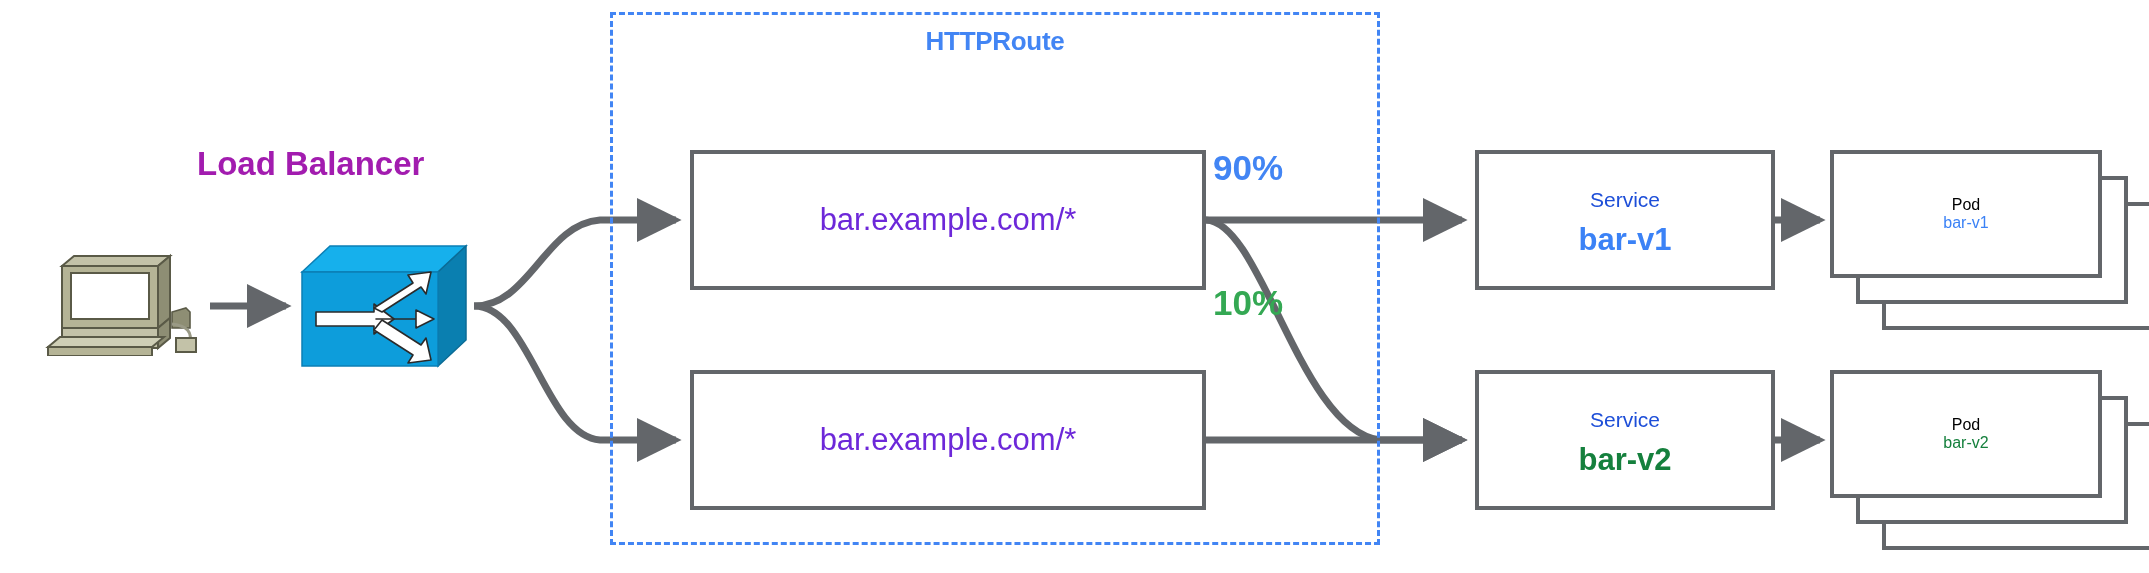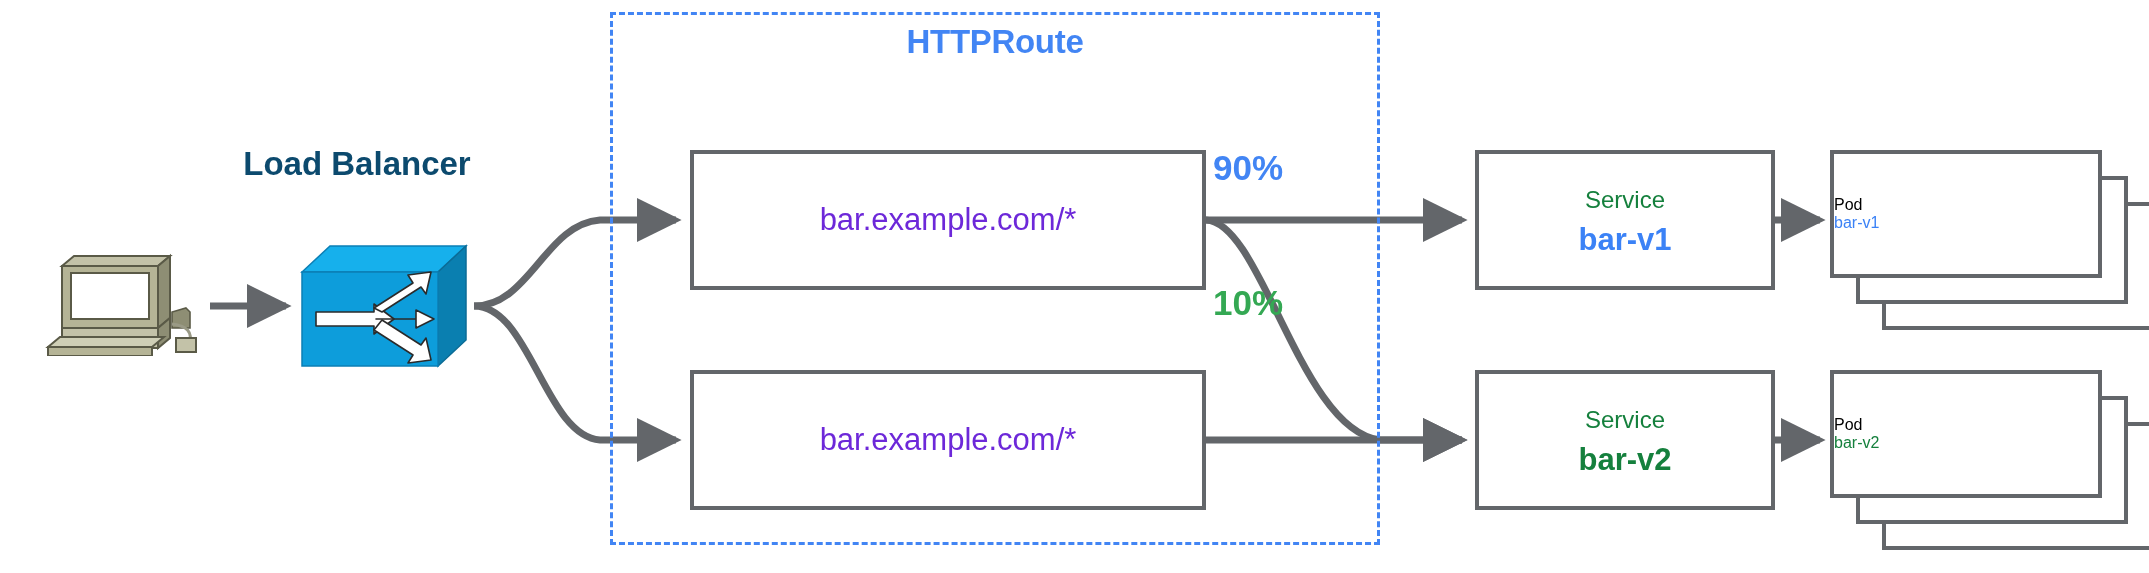--- a/index.html
+++ b/index.html
@@ -6,55 +6,55 @@
   body{font-family:"Liberation Sans","DejaVu Sans",sans-serif;}
   #stage{position:relative;width:2149px;height:573px;background:#ffffff;overflow:hidden;}
   #wires{position:absolute;left:0;top:0;width:2149px;height:573px;pointer-events:none;}
 
   .dashbox{
     position:absolute;left:610px;top:12px;width:770px;height:533px;
     border:3px dashed #4285f4;box-sizing:border-box;background:transparent;
   }
   .route-title{
     position:absolute;left:610px;top:18px;width:770px;text-align:center;
-    color:#4285f4;font-weight:bold;font-size:33px;line-height:47px;
+    color:#4285f4;font-weight:bold;font-size:26px;line-height:47px;
     letter-spacing:-0.3px;
   }
   .route-title div{white-space:nowrap;}
 
   .lb-label{
-    position:absolute;left:197px;top:145px;width:320px;text-align:center;
-    color:#0c4a6e;font-weight:bold;font-size:33px;white-space:nowrap;
+    position:absolute;left:197px;top:145px;width:320px;text-align:left;
+    color:#a21caf;font-weight:bold;font-size:33px;white-space:nowrap;
   }
 
   .node{
     position:absolute;box-sizing:border-box;background:#ffffff;
     border:4px solid #63666a;display:flex;flex-direction:column;
     align-items:center;justify-content:center;text-align:center;
   }
-  .node .l1{color:#15803d;font-size:24px;line-height:40px;white-space:nowrap;}
+  .node .l1{color:#1d4ed8;font-size:21px;line-height:40px;white-space:nowrap;}
   .node .l2{font-size:31px;font-weight:bold;line-height:40px;white-space:nowrap;}
   .c-blue{color:#3b82f6;}
   .c-green{color:#15803d;}
 
   .match1{left:690px;top:150px;width:516px;height:140px;}
   .match2{left:690px;top:370px;width:516px;height:140px;}
   .match1 .l1,.match2 .l1{color:#6d28d9;font-size:31px;}
 
   .svc1{left:1475px;top:150px;width:300px;height:140px;}
   .svc2{left:1475px;top:370px;width:300px;height:140px;}
 
   .podwrap{position:absolute;}
   .pod-stack{
     position:absolute;box-sizing:border-box;background:#ffffff;
     border:4px solid #63666a;width:272px;height:128px;
   }
   .pod-front{
     position:absolute;left:0;top:0;z-index:3;
-    display:flex;flex-direction:column;align-items:flex-start;justify-content:center;
+    display:flex;flex-direction:column;align-items:center;justify-content:center;
   }
   .pod-mid{left:26px;top:26px;z-index:2;}
   .pod-back{left:52px;top:52px;z-index:1;}
   .podwrap.p1{left:1830px;top:150px;}
   .podwrap.p2{left:1830px;top:370px;}
 
   .icon-computer{position:absolute;left:38px;top:246px;width:160px;height:110px;}
   .icon-lb{position:absolute;left:298px;top:242px;width:172px;height:128px;}
 
   .pct{position:absolute;font-weight:bold;font-size:35px;white-space:nowrap;}

